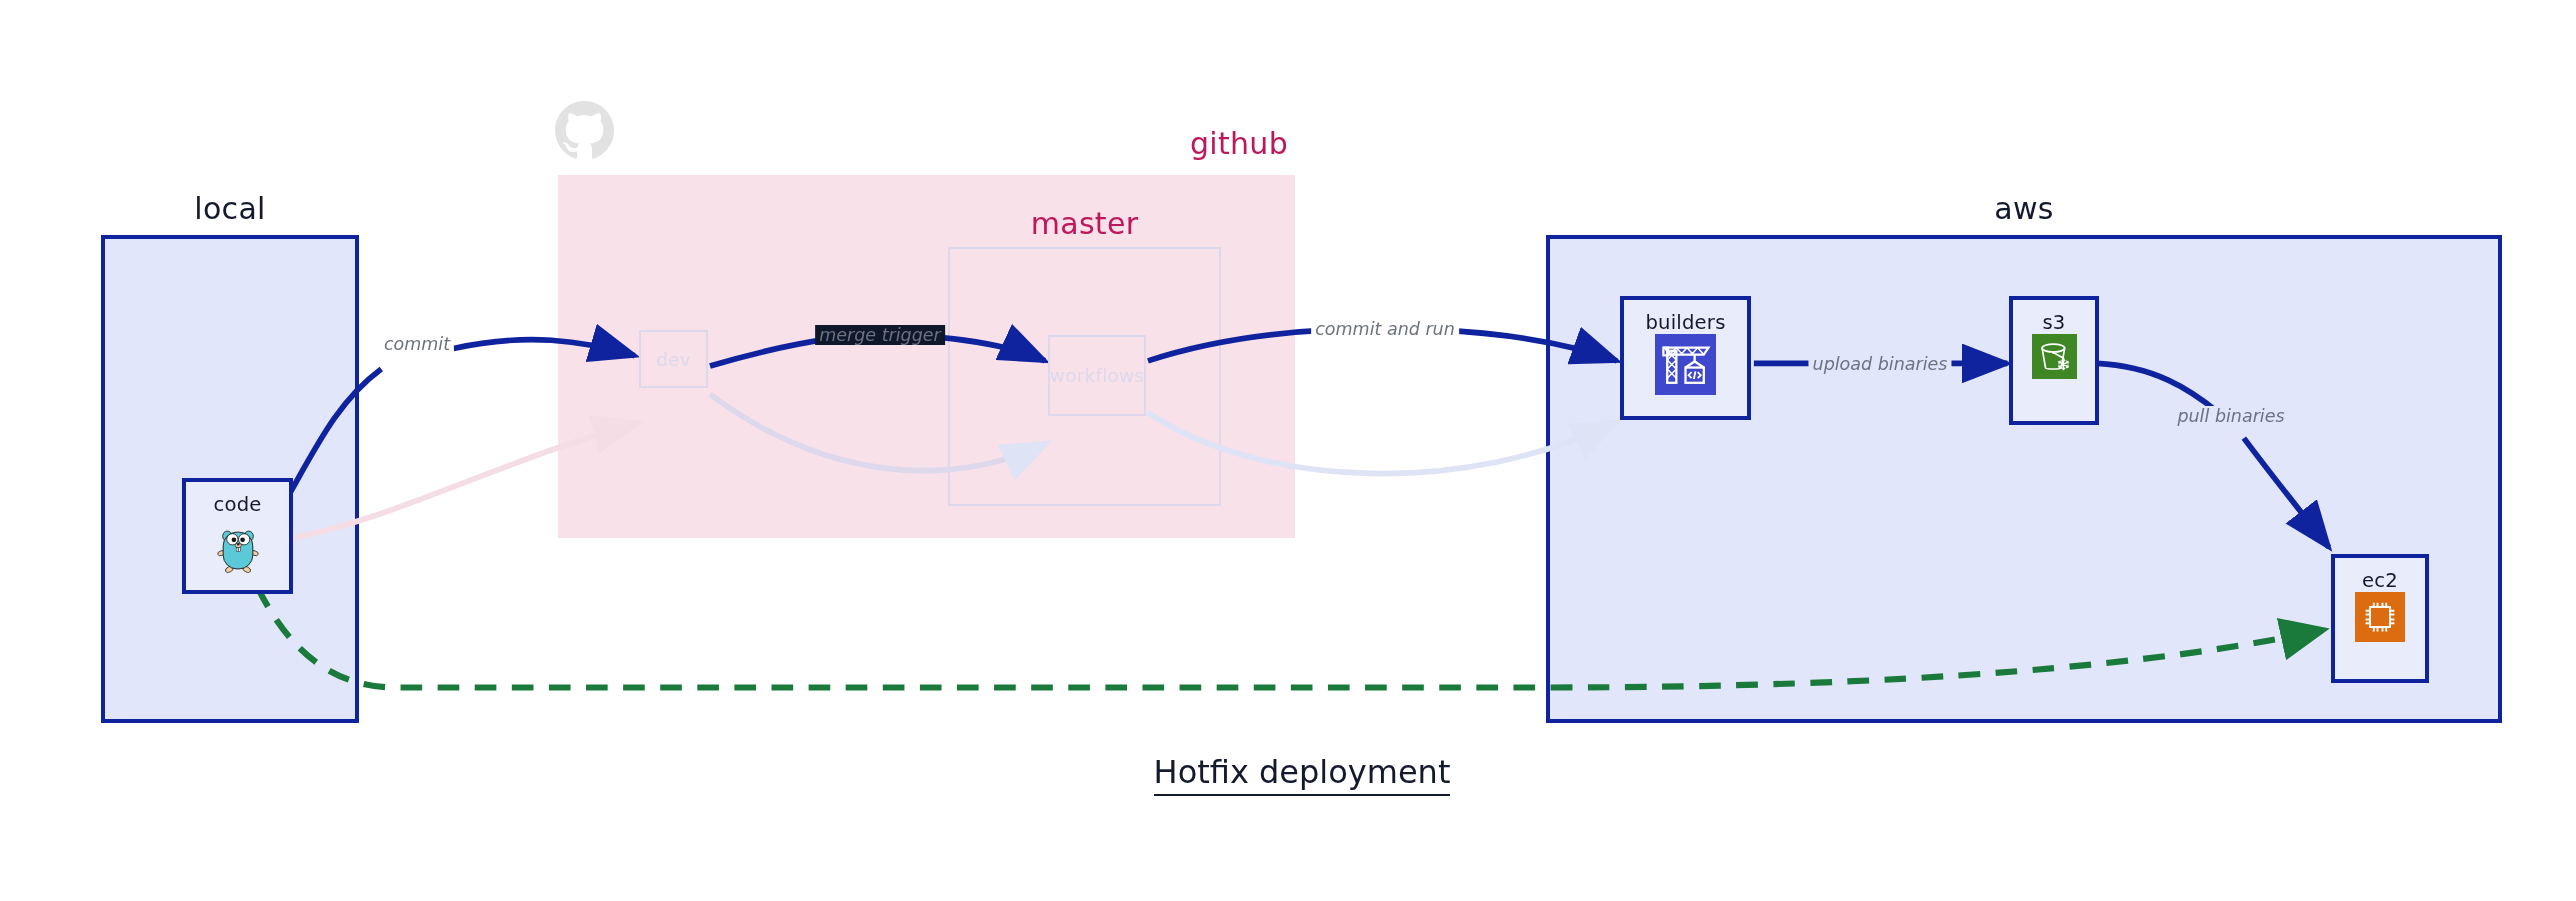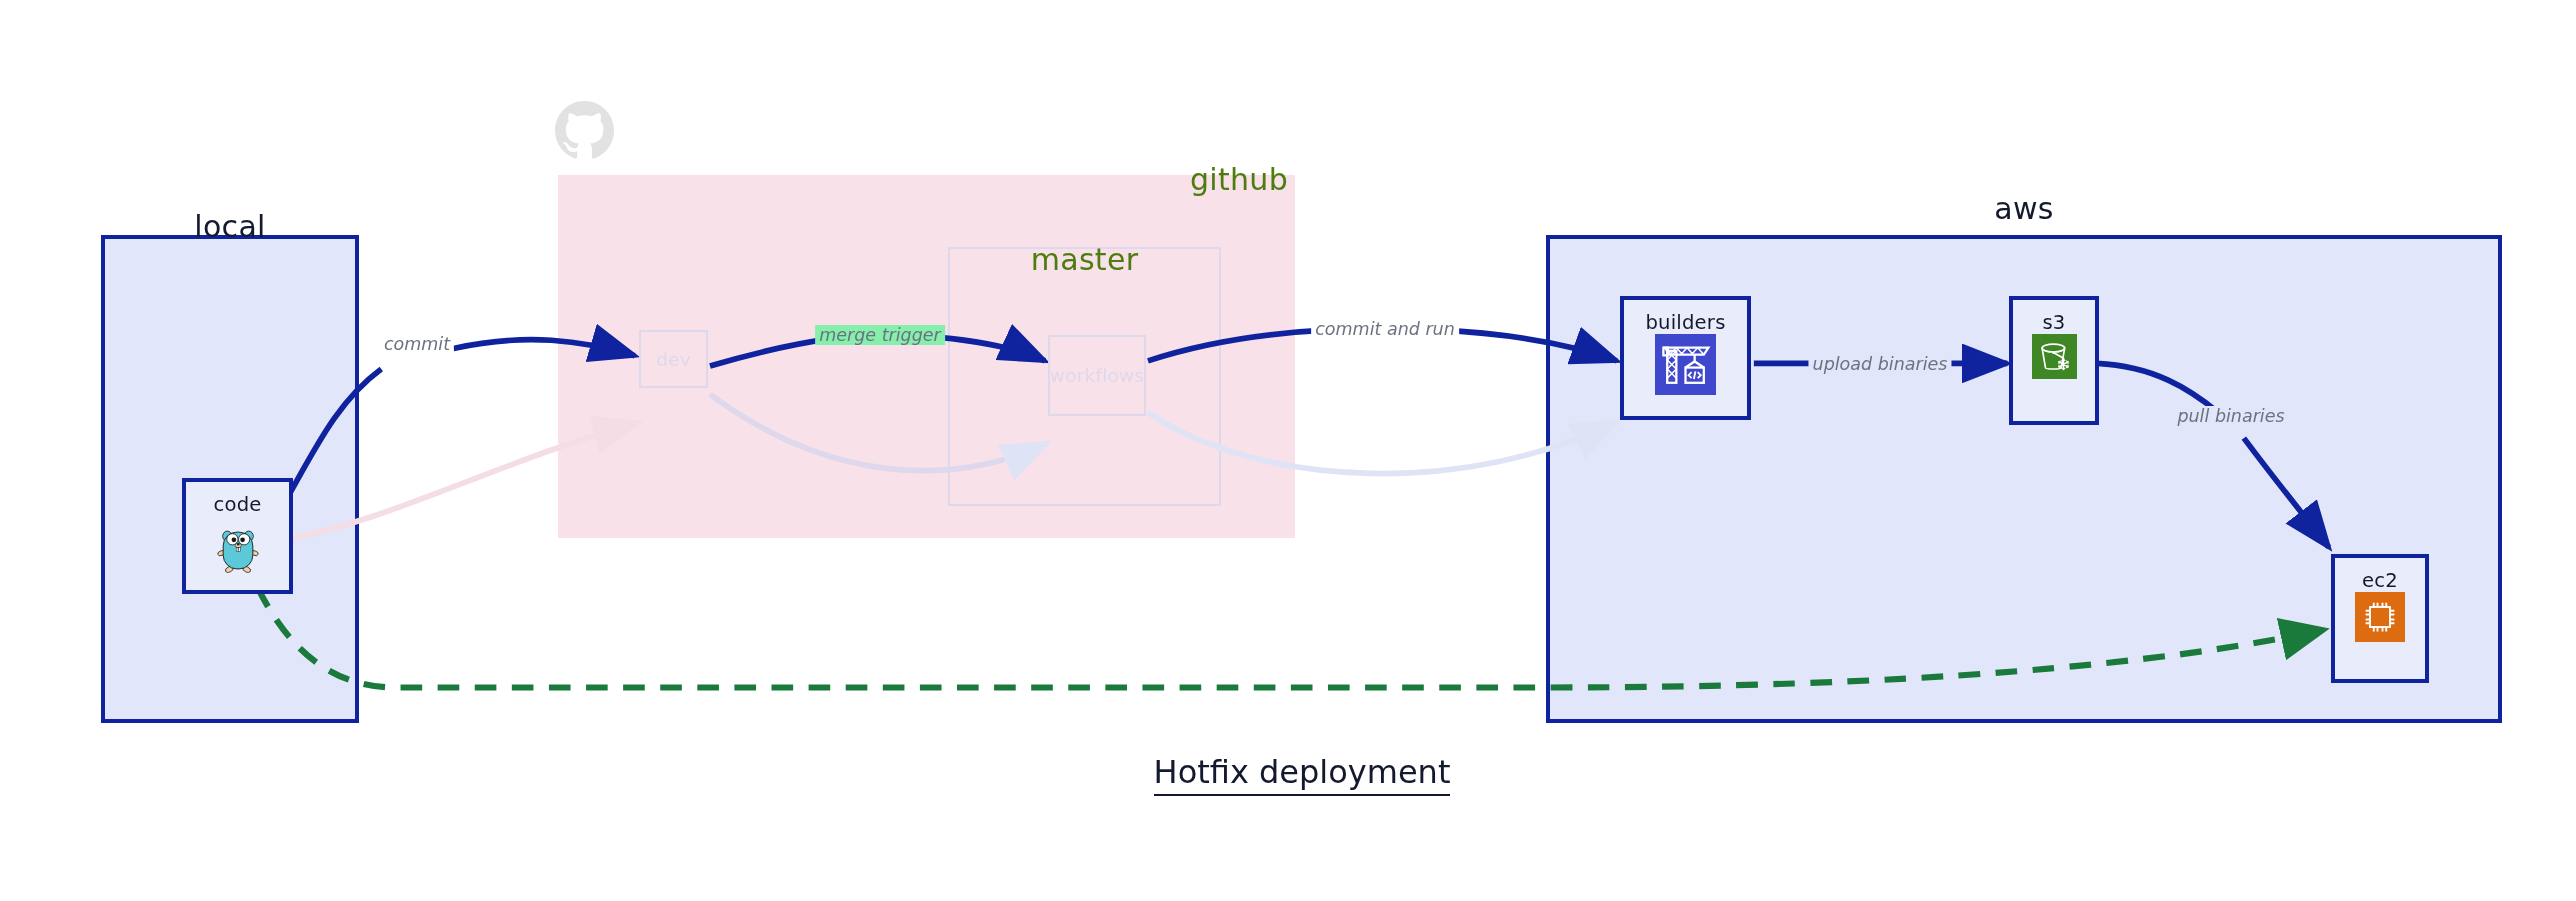--- a/index.html
+++ b/index.html
@@ -9,27 +9,27 @@
     overflow:hidden;position:relative;
   }
   #stage{position:absolute;inset:0;width:2604px;height:902px;}
 
   
   .group{position:absolute;box-sizing:border-box;}
   .group-label{
     position:absolute;text-align:center;white-space:nowrap;
     font-size:30px;color:#141a2e;font-weight:400;letter-spacing:0.3px;
   }
-  .group-label.faded{color:#4d7c0f;margin-top:36px;}
+  .group-label.faded{color:#be185d;}
 
   #grp-local{
     left:101px;top:235px;width:258px;height:488px;
     background:#e1e6fa;border:4.6px solid #10239e;
   }
-  #lbl-local{left:101px;top:191px;width:258px;margin-top:18px;}
+  #lbl-local{left:101px;top:191px;width:258px;}
 
   #grp-github{
     left:558px;top:175px;width:737px;height:363px;
     background:#f8e1e9;border:0;
   }
   #lbl-github{left:1082px;top:126px;width:206px;text-align:right;}
 
   #grp-master{
     left:948px;top:247px;width:273px;height:259px;
     background:transparent;border:2.6px solid #ded8ec;
@@ -74,21 +74,21 @@
   #node-s3 .icon-tile{width:45px;height:45px;}
   #node-ec2 .icon-tile{width:50px;height:50px;}
 
   
   .edge-label{
     position:absolute;white-space:nowrap;
     font-size:17.5px;font-style:italic;color:#6b7280;
     background:#ffffff;padding:0 4.1px;
     transform:translate(-50%,-50%);
   }
-  .edge-label.on-pink{background:#86efac;}
+  .edge-label.on-pink{background:#0f172a;}
   .edge-label.on-blue{background:#e1e6fa;}
 
   
   #diagram-title{
     position:absolute;left:0;top:753px;width:2604px;text-align:center;
     font-size:32px;color:#141a2e;
   }
   #diagram-title span{
     border-bottom:2.6px solid #141a2e;padding-bottom:3.1px;
   }

